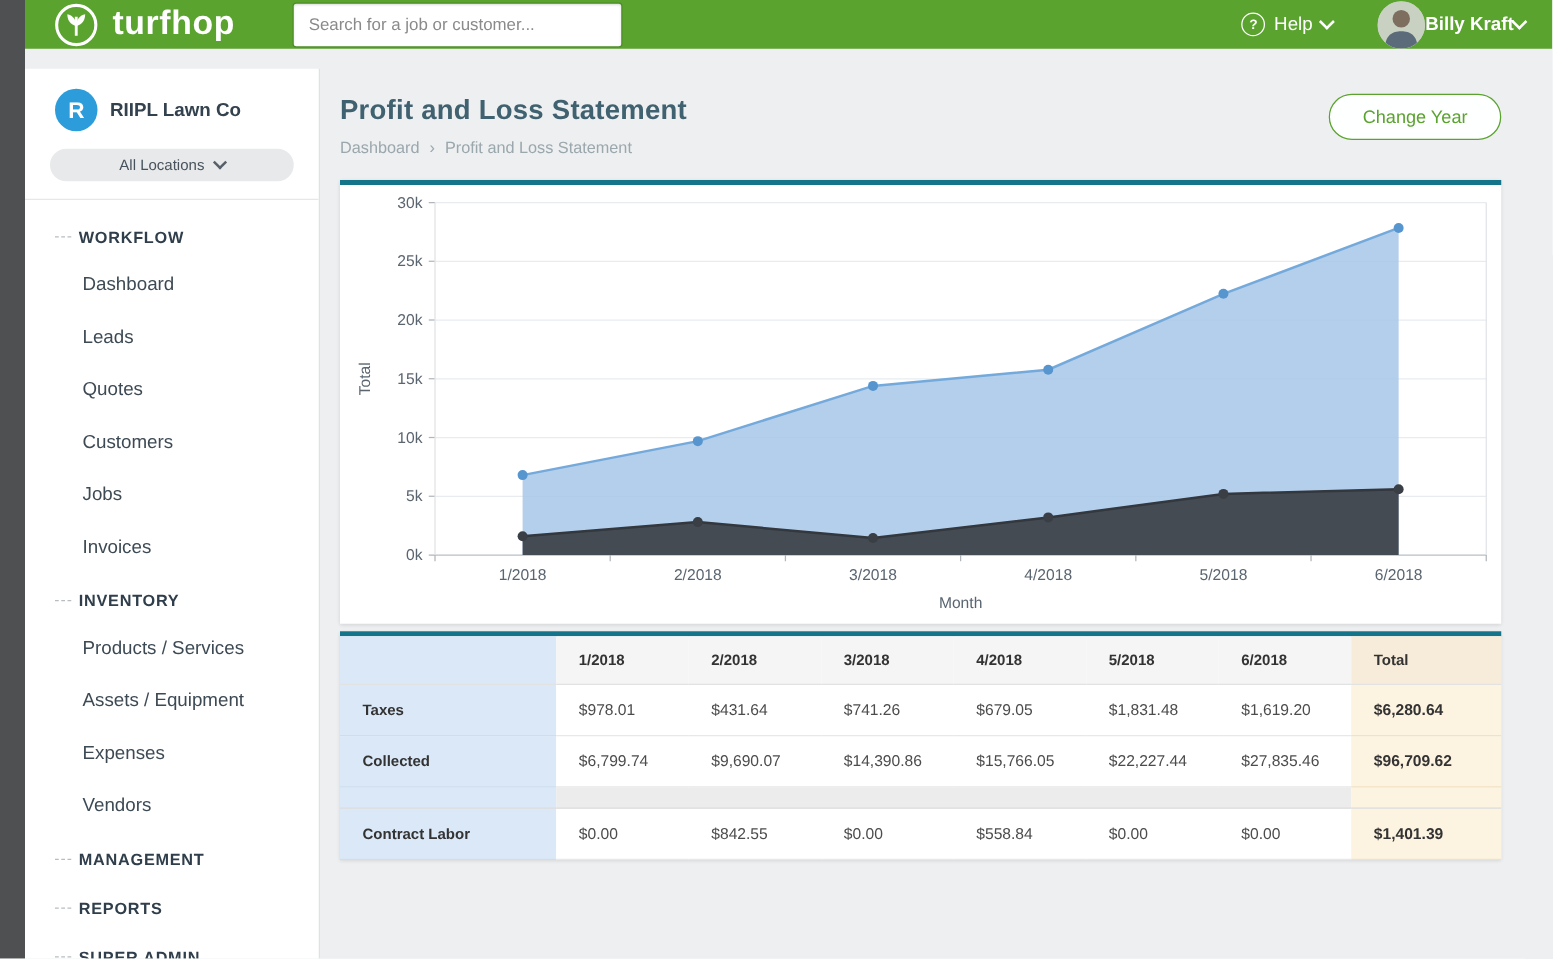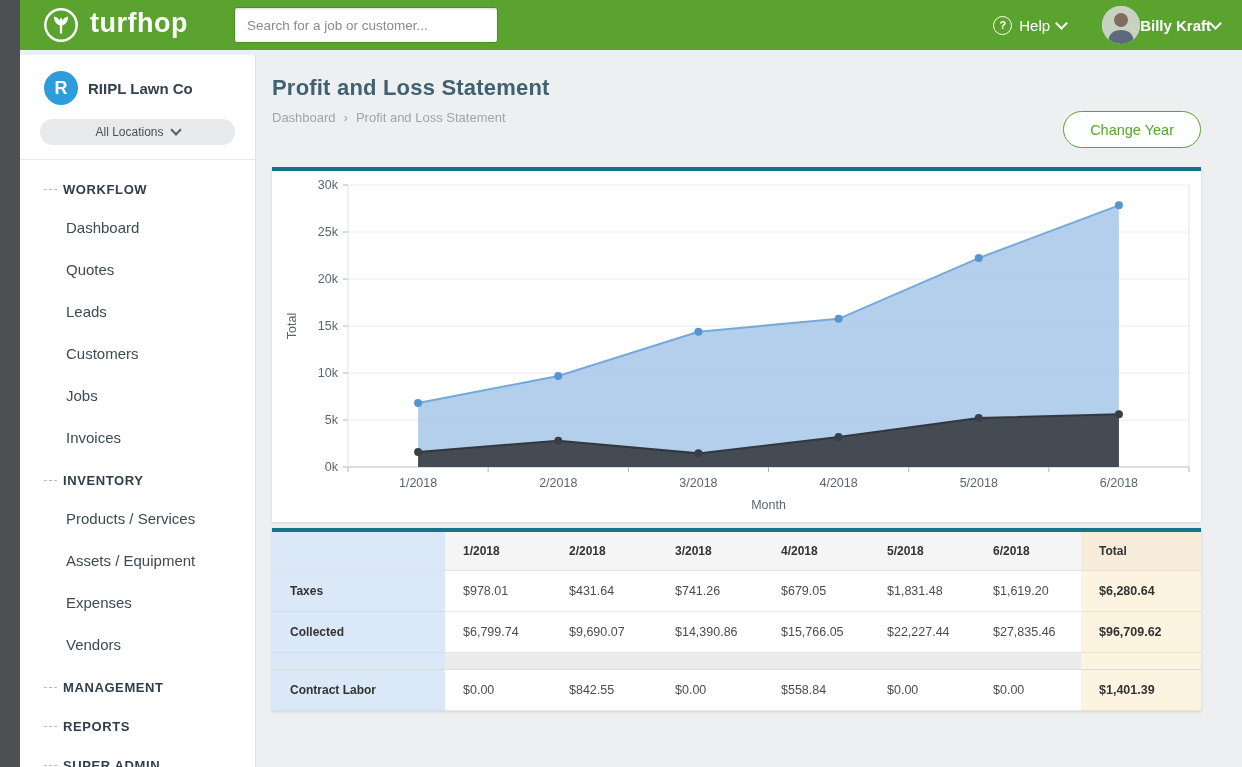--- a/index.html
+++ b/index.html
@@ -1,21 +1,21 @@
 <!DOCTYPE html>
 <html><head>
 <meta charset="utf-8">
 <style>
   html,body{margin:0;padding:0;}
   .screen{position:relative;width:1242px;height:767px;overflow:hidden;background:#edeff0;
           font-family:"Liberation Sans",sans-serif;-webkit-font-smoothing:antialiased;}
   
   .left-strip{position:absolute;left:0;top:0;width:20px;height:767px;background:#4f5052;z-index:30;}
   
-  .topbar{position:absolute;left:20px;top:0;right:0;height:50px;background:#5aa32e;z-index:20;
+  .topbar{position:absolute;left:20px;top:0;right:0;height:39px;background:#5aa32e;z-index:20;
           display:flex;align-items:center;padding:0 22px 0 22px;box-sizing:border-box;}
   .logo{display:flex;align-items:center;gap:10px;cursor:pointer;}
   .logo-icon svg{display:block;}
   .logo-text{color:#fff;font-size:27px;font-weight:700;letter-spacing:.5px;line-height:1;padding-bottom:3px;}
   .search{margin-left:46px;width:238px;height:34px;border:1px solid #4c8c27;border-radius:3px;
           padding:0 12px;font-size:13.5px;color:#0369a1;outline:none;background:#fff;
           font-family:"Liberation Sans",sans-serif;box-shadow:inset 0 1px 2px rgba(0,0,0,.15);}
   .search::placeholder{color:#8a8a8a;}
   .topbar-right{margin-left:auto;display:flex;align-items:center;gap:36px;}
   .help{display:flex;align-items:center;gap:7px;color:#fff;font-size:15px;cursor:pointer;}
@@ -46,21 +46,21 @@
   
   .main{position:absolute;left:256px;top:55px;right:0;bottom:0;overflow:hidden;background:#edeff0;}
   .content{padding:20px 41px 0 16px;}
   .page-head{display:flex;align-items:flex-start;justify-content:space-between;}
   .page-title{margin:0;font-size:22px;font-weight:700;color:#40616f;letter-spacing:.2px;}
   .breadcrumb{margin-top:9px;font-size:13px;color:#9aa7ad;display:flex;align-items:center;gap:8px;}
   .crumb.link{cursor:pointer;}
   .crumb-sep{color:#9aa7ad;font-size:13px;}
   .change-year{height:37px;padding:0 26px;border-radius:19px;border:1px solid #5aa32e;color:#5aa32e;
                background:rgba(255,255,255,.95);font-size:14.5px;cursor:pointer;
-               font-family:"Liberation Sans",sans-serif;margin-top:36px;}
+               font-family:"Liberation Sans",sans-serif;}
   .card{background:#fff;border-top:4px solid #14758a;box-shadow:0 1px 3px rgba(0,0,0,.12);}
   .chart-card{margin-top:19px;padding-bottom:6px;}
   .chart-title{margin:0;padding:20px 0 14px 0;text-align:center;font-size:20px;font-weight:500;
                color:#333;letter-spacing:.3px;}
   #chart-svg{display:block;width:100%;height:auto;font-family:"Liberation Sans",sans-serif;}
   .table-card{margin-top:6px;}
   
   #pl-table{width:100%;border-collapse:collapse;table-layout:fixed;font-size:12.5px;}
   #pl-table th{background:#f5f5f5;text-align:left;font-size:12px;font-weight:700;color:#333;
                padding:12px 18px;border-bottom:1px solid #e2e2e2;}
@@ -126,22 +126,22 @@
         <span>All Locations</span>
         <span class="chev chev-dark"></span>
       </button>
     </div>
     <nav class="menu" id="sidebar-menu">
         <div class="section-header">
           <span class="tree-dash"></span>
           <span>WORKFLOW</span>
         </div>
         <div class="menu-item">Dashboard</div>
+        <div class="menu-item">Leads</div>
         <div class="menu-item">Quotes</div>
-        <div class="menu-item">Leads</div>
         <div class="menu-item">Customers</div>
         <div class="menu-item">Jobs</div>
         <div class="menu-item">Invoices</div>
         <div class="section-header">
           <span class="tree-dash"></span>
           <span>INVENTORY</span>
         </div>
         <div class="menu-item">Products / Services</div>
         <div class="menu-item">Assets / Equipment</div>
         <div class="menu-item">Expenses</div>

